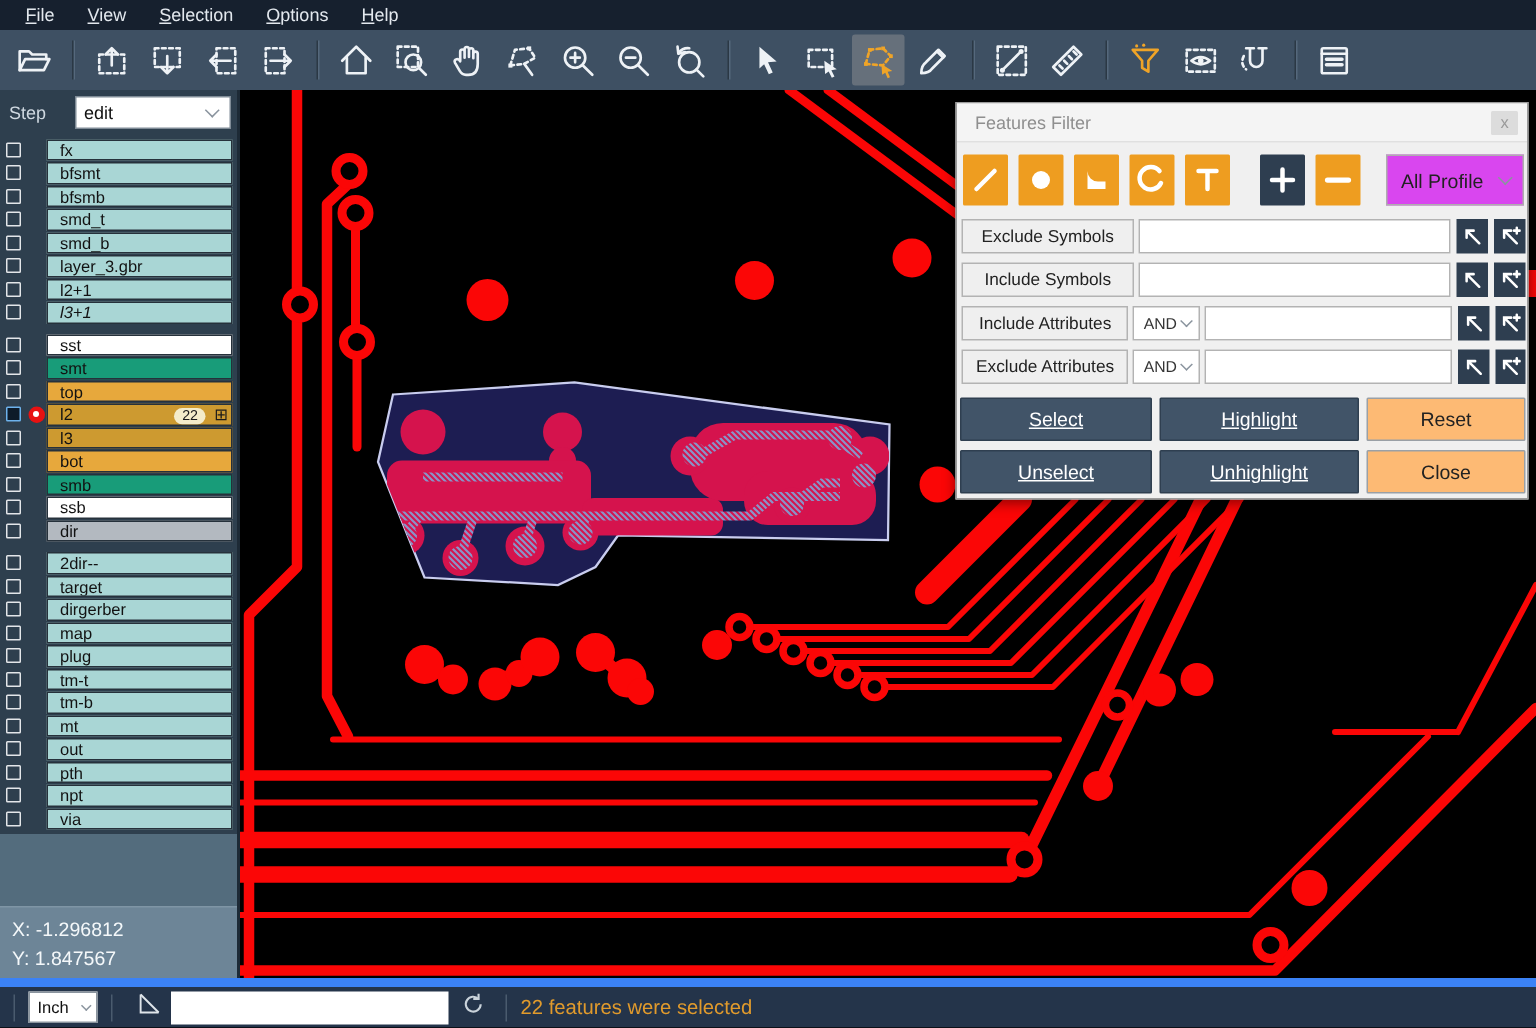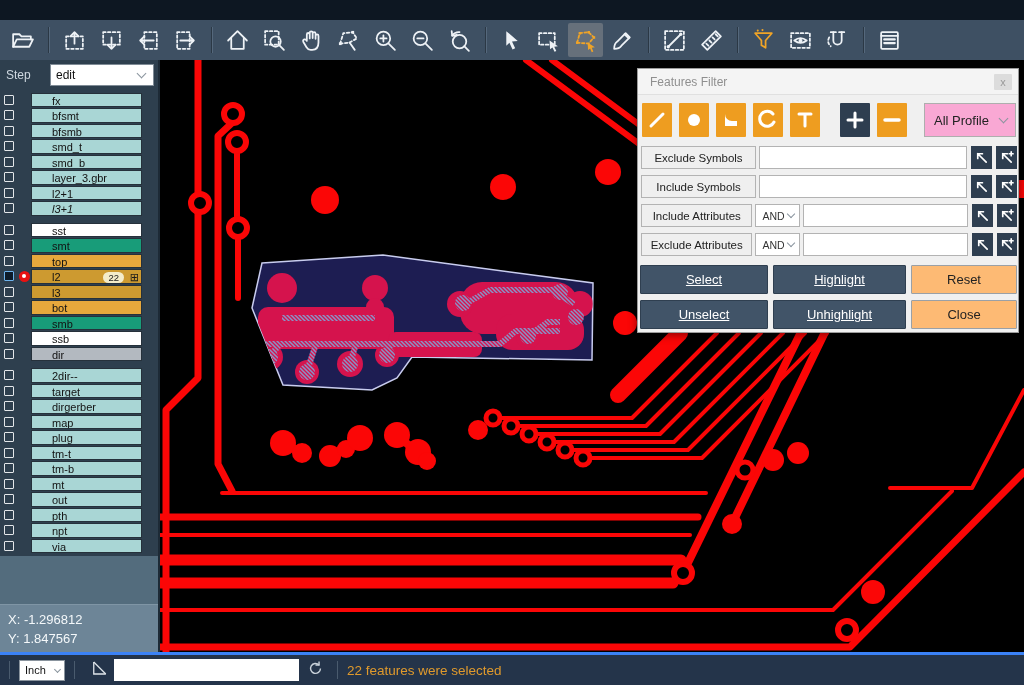--- a/index.html
+++ b/index.html
@@ -35,22 +35,22 @@
   .layer-list { padding-top:2px; }
   .lrow { display:flex; align-items:center; height:15.5px; }
   .lsep { height:6px; }
   .cbcell { width:17px; display:flex; align-items:center; justify-content:center; }
   .cbox { width:10px; height:10px; border:1.6px solid #e3e6e9; background:transparent; border-radius:1px; }
   .cbox.checked { border-color:#6db2ec; background:#0d1b29; }
   .indcell { width:14px; display:flex; align-items:center; justify-content:center; }
   .reddot { width:11px; height:11px; border-radius:50%; background:#e81111; position:relative; }
   .reddot::after { content:""; position:absolute; left:3.5px; top:3.5px; width:4px; height:4px;
     border-radius:50%; background:#fff; }
-  .namecell { flex:1; margin-right:16px; height:14.5px; line-height:14px; font-size:11px;
-    color:#121212; padding-left:20px; border:1px solid #26313b; position:relative;
+  .namecell { flex:1; margin-right:3px; height:14.5px; line-height:14px; font-size:11px;
+    color:#121212; padding-left:8px; border:1px solid #26313b; position:relative;
     white-space:nowrap; overflow:hidden; }
   .badge { position:absolute; right:17px; top:1.5px; background:#f4ecca; border-radius:7px;
     font-size:9.5px; line-height:11px; padding:0 5px; color:#1b1b1b; }
   .gridicon { position:absolute; right:2px; top:0; font-size:11px; color:#1b1b1b; }
   .side-fill { position:absolute; left:0; top:496px; width:158px; height:48px; background:#536c7d; }
   .xy-panel { position:absolute; left:0; top:544px; width:158px; height:48px; background:#6d8597;
     color:#f4f8fa; font-size:13px; padding:5px 0 0 8px; line-height:19px;
     border-top:1px solid #7f95a5; }
 
   
@@ -65,21 +65,21 @@
   .dlg-close { width:18px; height:16px; background:#dcdcdc; color:#9a9a9a; font-size:11px;
     display:flex; align-items:center; justify-content:center; border-radius:1px; }
   .typerow { position:absolute; left:4px; top:34px; height:34px; display:flex; align-items:center; }
   .typebtn { width:30px; height:34px; margin-right:7px; display:flex; align-items:center;
     justify-content:center; border-radius:1px; }
   .typebtn.orange { background:#ee9d20; }
   .typebtn.dark { background:#2e3e50; }
   .typebtn svg { width:22px; height:22px; }
   .typegap { width:13px; }
   .profile-select { position:absolute; left:286px; top:34px; width:92px; height:34px;
-    background:#f9a8d4; border:1px solid #aeaeae; display:flex; align-items:center;
+    background:#d946ef; border:1px solid #aeaeae; display:flex; align-items:center;
     font-size:13px; color:#222; padding-left:9px; }
   .frows { position:absolute; left:3px; top:77px; width:376px; }
   .frow { display:flex; align-items:center; height:23px; margin-bottom:6px; }
   .flabel { width:115px; height:23px; background:#efefef; border:1px solid #b3b3b3;
     font-size:11.5px; color:#222; display:flex; align-items:center; justify-content:center; }
   .andbox { width:46px; height:23px; background:#fff; border:1px solid #b3b3b3; margin-left:3px;
     display:flex; align-items:center; font-size:10.5px; color:#333; padding-left:6px; }
   .andbox .chev { margin-right:5px; margin-top:-3px; width:6px; height:6px; }
   .finput { flex:1; height:23px; background:#fff; border:1px solid #b3b3b3; margin-left:3px;
     font-size:12px; padding:0 4px; font-family:"Liberation Sans",sans-serif; }
@@ -87,36 +87,43 @@
     align-items:center; justify-content:center; }
   .abtn svg { width:15px; height:15px; }
   .actions { position:absolute; left:2px; top:196px; display:grid;
     grid-template-columns:128px 133px 106px; grid-auto-rows:29px; gap:6px 5px; }
   .act { display:flex; align-items:center; justify-content:center; font-size:13px; border-radius:1px; }
   .act.dark { background:#415468; color:#fff; border:1px solid #2f3f50;text-decoration:underline; }
   .act.light { background:#fdba74; color:#222; border:1px solid #9aa0a6; }
 
   
   .statusbar { position:absolute; left:0; top:652px; width:1024px; height:33px;
-    background:#24344a; border-top:3px solid #3b82f6; display:flex; align-items:center; z-index:30; }
+    background:#24344a; border-top:6px solid #3b82f6; display:flex; align-items:center; z-index:30; }
   .sdiv { width:1px; height:18px; background:#4a5b6e; margin:0 9px; }
   .unit-select { width:46px; height:21px; background:#fff; border:1px solid #8a949e;
     display:flex; align-items:center; font-size:11px; color:#111; padding-left:5px; }
   .unit-select .chev { width:5px; height:5px; margin-right:4px; margin-top:-2px; }
   .angle-icon { color:#dfe5ea; margin:0 6px; }
   .cmd-input { width:185px; height:22px; background:#fff; border:none; font-size:12px; padding:0 5px;
     font-family:"Liberation Sans",sans-serif; }
   .refresh-icon { color:#c9d2da; margin:0 4px 0 8px; }
   .status-msg { font-size:13.5px; color:#e09a2c; }
 </style>
 </head>
 <body>
 
 <div id="app">
 
+  <div class="menubar">
+      <div class="menu-item"><u>F</u>ile</div>
+      <div class="menu-item"><u>V</u>iew</div>
+      <div class="menu-item"><u>S</u>election</div>
+      <div class="menu-item"><u>O</u>ptions</div>
+      <div class="menu-item"><u>H</u>elp</div>
+    </div>
 
   <div class="toolbar">
       <div class="tbtn">
         <svg viewBox="0 0 24 24" fill="none" stroke="currentColor" stroke-width="1.7" stroke-linecap="round" stroke-linejoin="round">
           <path d="M3,18 V6 h6 l2,2 h9 v3"></path>
           <path d="M3,18 l3.5,-7 h15.5 l-3.5,7 z"></path>
         </svg>
       </div>
       <div class="tdiv"></div>
       <div class="tbtn">

